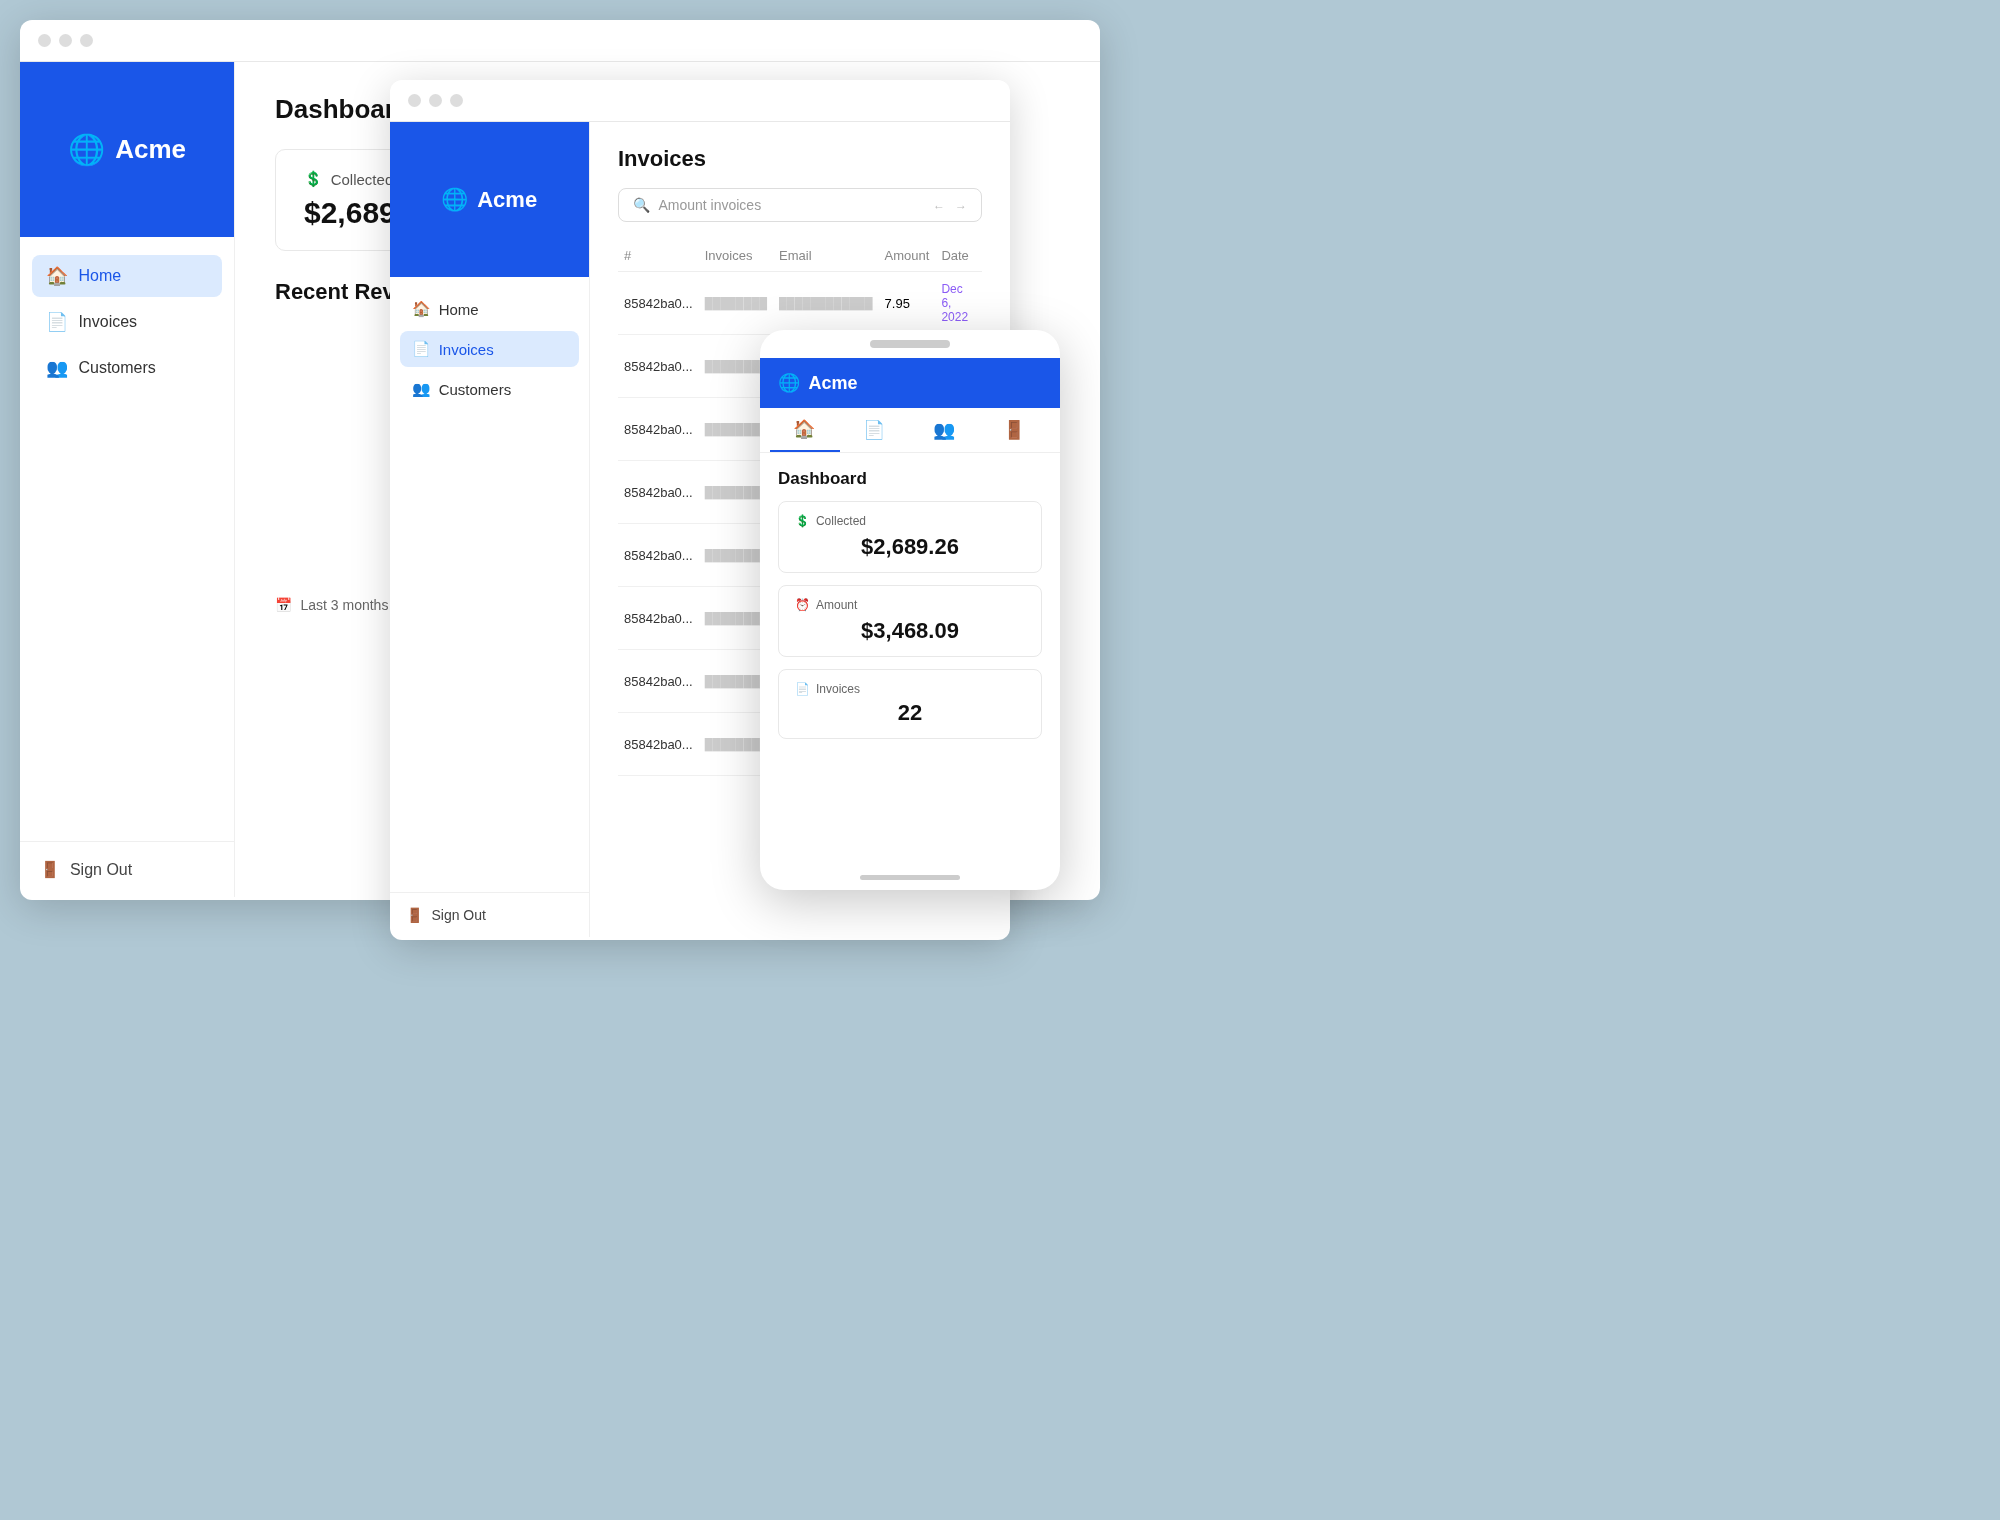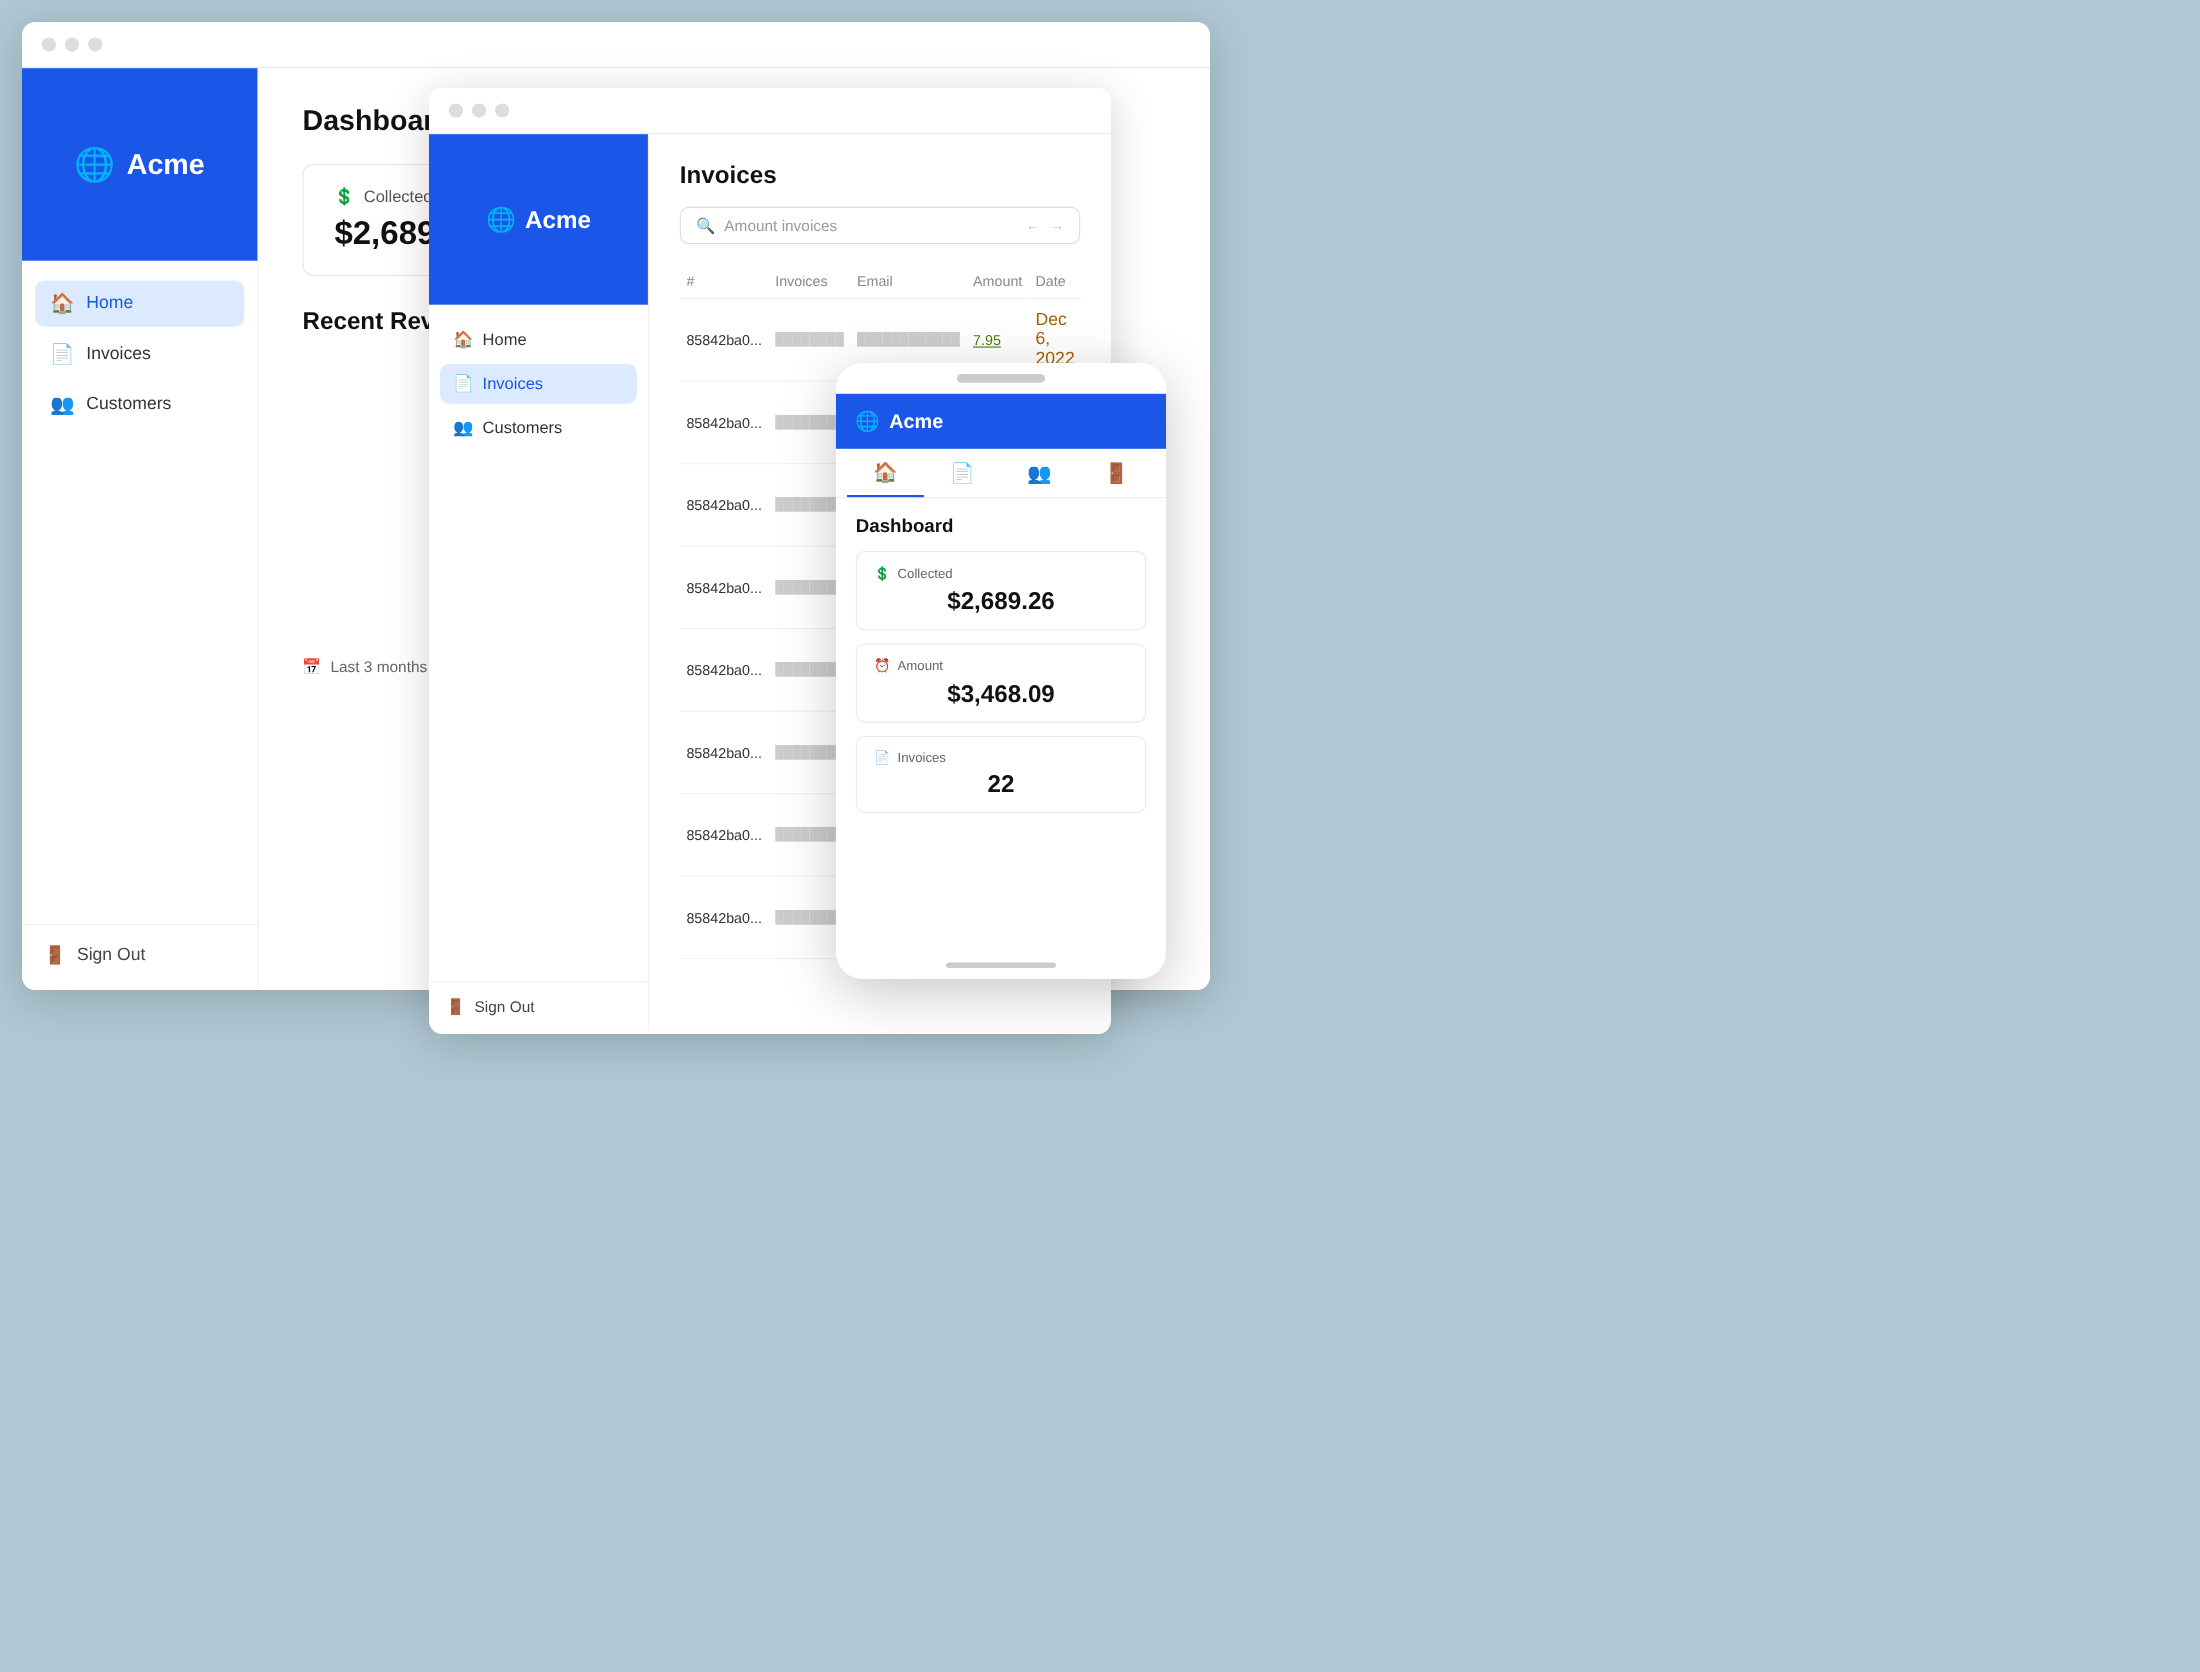--- a/index.html
+++ b/index.html
@@ -249,22 +249,22 @@
       color: #888;
       font-weight: 500;
       padding: 8px 6px;
       border-bottom: 1px solid #eee;
     }
     .invoice-table td {
       padding: 10px 6px;
       border-bottom: 1px solid #f0f0f0;
       color: #333;
     }
-    .invoice-table td.amount { color: #4d7c0f; text-decoration: underline; }
-    .invoice-table td.date { color: #a16207; font-size: 16px; }
+    .invoice-table td.amount { color: #000000; }
+    .invoice-table td.date { color: #8b5cf6; font-size: 12px; }
 
     
     .win3 {
       left: 760px; top: 330px;
       width: 300px; height: 560px;
       z-index: 3;
       border-radius: 24px;
       box-shadow: 0 12px 50px rgba(0,0,0,0.22);
     }
     .win3-titlebar {

